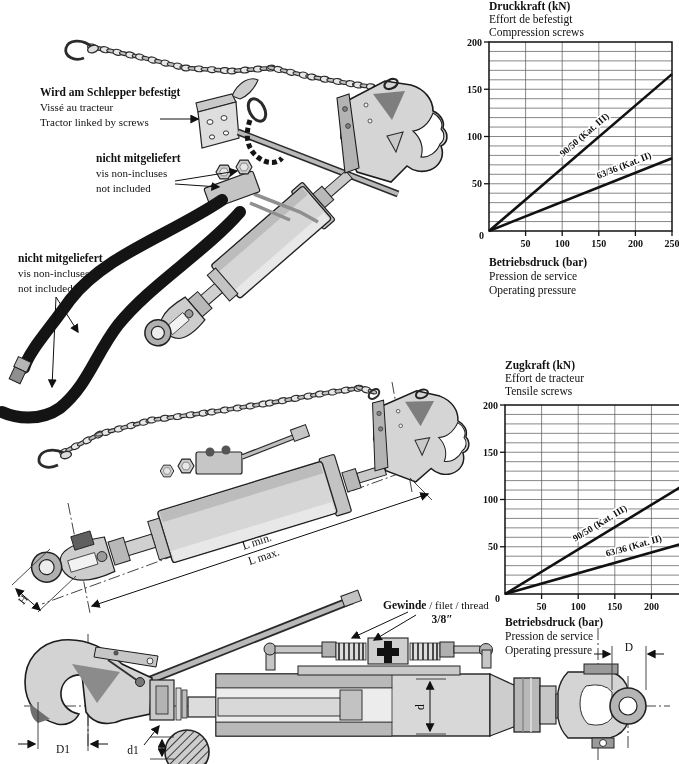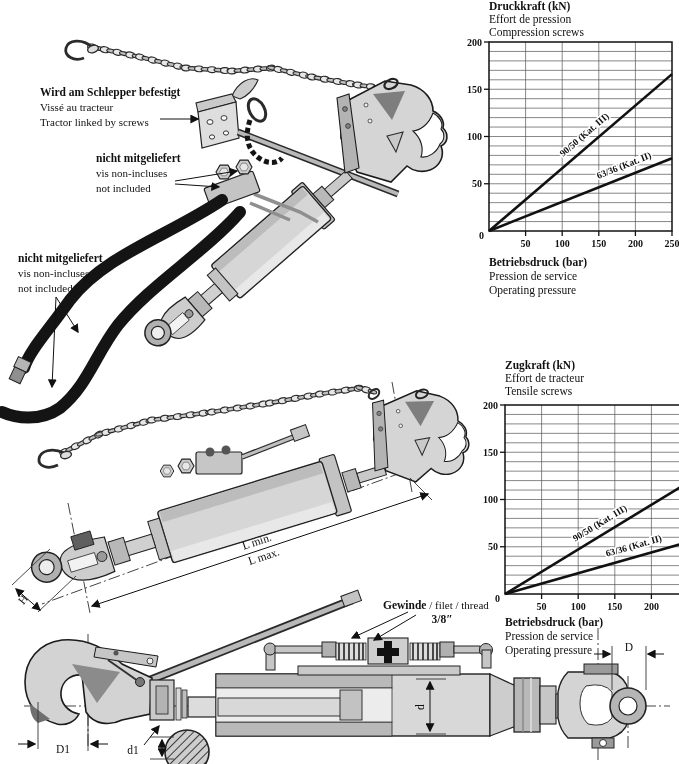--- a/index.html
+++ b/index.html
@@ -438,21 +438,21 @@
   <g>
     <text x="383" y="609"><tspan class="t-b">Gewinde</tspan><tspan class="t-r"> / filet / thread</tspan></text>
     <text class="t-b" x="442" y="623" text-anchor="middle">3/8″</text>
     <line x1="408" y1="612" x2="352" y2="638" stroke="#111" stroke-width="1" marker-end="url(#arr)"></line>
     <line x1="416" y1="615" x2="374" y2="640" stroke="#111" stroke-width="1" marker-end="url(#arr)"></line>
   </g>
 </svg>
 
 <figure class="chart" style="left:459px;top:0;height:300px;margin:0">
   <div class="c-line c-bold" style="top:0">Druckkraft (kN)</div>
-  <div class="c-line" style="top:13px">Effort de pression</div>
+  <div class="c-line" style="top:13px">Effort de befestigt</div>
   <div class="c-line" style="top:26px">Compression screws</div>
   <svg id="chart-svg-0" class="c-svg" style="top:40px" width="220" height="214">
         <line x1="30" y1="181.55" x2="213" y2="181.55" stroke="#555" stroke-width="0.7"></line>
         <line x1="30" y1="172.1" x2="213" y2="172.1" stroke="#555" stroke-width="0.7"></line>
         <line x1="30" y1="162.65" x2="213" y2="162.65" stroke="#555" stroke-width="0.7"></line>
         <line x1="30" y1="153.2" x2="213" y2="153.2" stroke="#555" stroke-width="0.7"></line>
         <line x1="30" y1="143.75" x2="213" y2="143.75" stroke="#555" stroke-width="0.7"></line>
         <line x1="30" y1="134.3" x2="213" y2="134.3" stroke="#555" stroke-width="0.7"></line>
         <line x1="30" y1="124.85000000000001" x2="213" y2="124.85000000000001" stroke="#555" stroke-width="0.7"></line>
         <line x1="30" y1="115.39999999999999" x2="213" y2="115.39999999999999" stroke="#555" stroke-width="0.7"></line>

